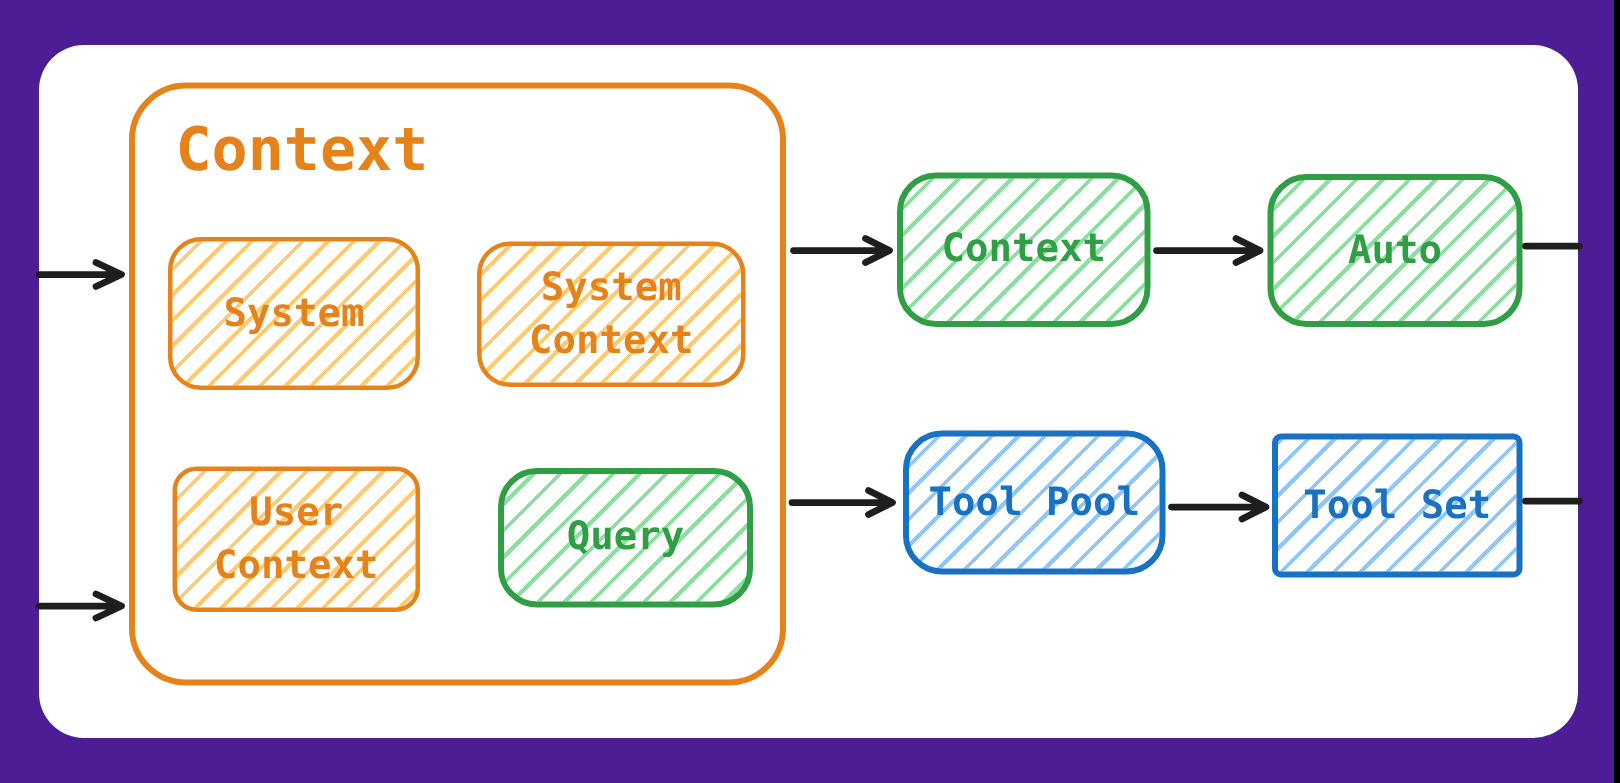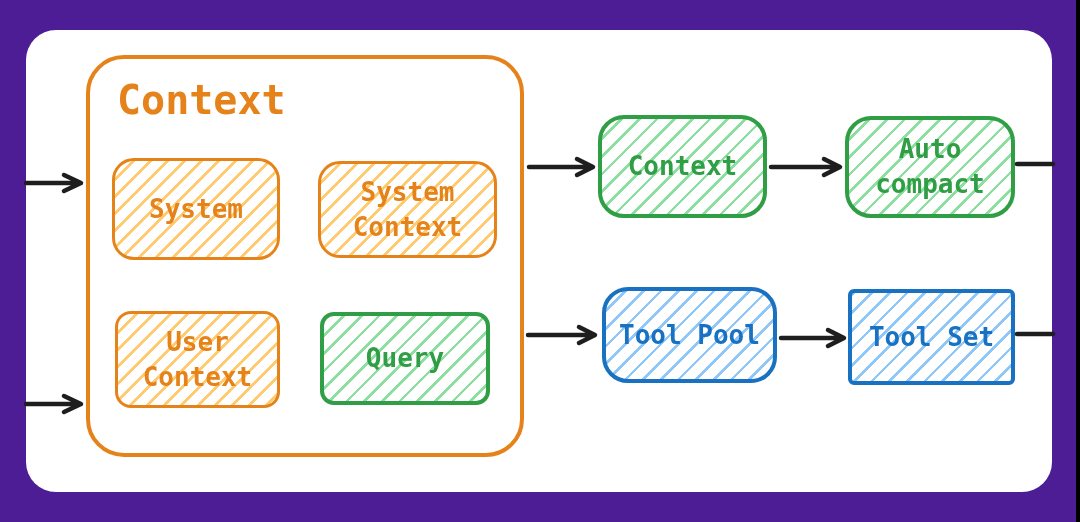--- a/index.html
+++ b/index.html
@@ -71,21 +71,21 @@
     color: #1971c2;
     border-color: #1971c2;
     border-width: 4px;
     background-image: repeating-linear-gradient(135deg,
       #8fc7f8 0px, #8fc7f8 2.6px, transparent 2.6px, transparent 12.5px);
   }
   
   #node-system-prompt   { left:112px; top:158px; width:168px; height:102px; border-radius:22px; }
   #node-system-context  { left:318px; top:161px; width:179px; height: 97px; border-radius:22px; }
   #node-user-context    { left:115px; top:311px; width:165px; height: 97px; border-radius:16px; }
-  #node-query           { left:320px; top:312px; width:170px; height: 93px; border-radius:14px; }
+  #node-query           { left:332px; top:312px; width:170px; height: 93px; border-radius:26px; }
   #node-context-collapse{ left:598px; top:115px; width:169px; height:103px; border-radius:26px; }
   #node-auto-compact    { left:845px; top:116px; width:170px; height:102px; border-radius:26px;text-align:right; }
   #node-tool-pool       { left:602px; top:287px; width:175px; height: 96px; border-radius:26px; }
   #node-tool-set        { left:848px; top:289px; width:167px; height: 96px; border-radius:6px; }
   
   #connections-layer {
     position: absolute;
     left: 0; top: 0;
     width: 1080px; height: 522px;
     pointer-events: none;
@@ -120,21 +120,20 @@
   </div>
   <div class="node green" id="node-query">
     <span>Query</span>
   </div>
 
   <div class="node green" id="node-context-collapse">
     <span>Context</span>
   </div>
   <div class="node green" id="node-auto-compact">
     <span>Auto</span>
-    <span>compact</span>
   </div>
   <div class="node blue" id="node-tool-pool">
     <span>Tool Pool</span>
   </div>
   <div class="node blue" id="node-tool-set">
     <span>Tool Set</span>
   </div>
 
   <svg id="connections-layer" viewBox="0 0 1080 522" xmlns="http://www.w3.org/2000/svg">
     <path d="M26 183 H79 M64 175 L81 183 L64 191"></path>

